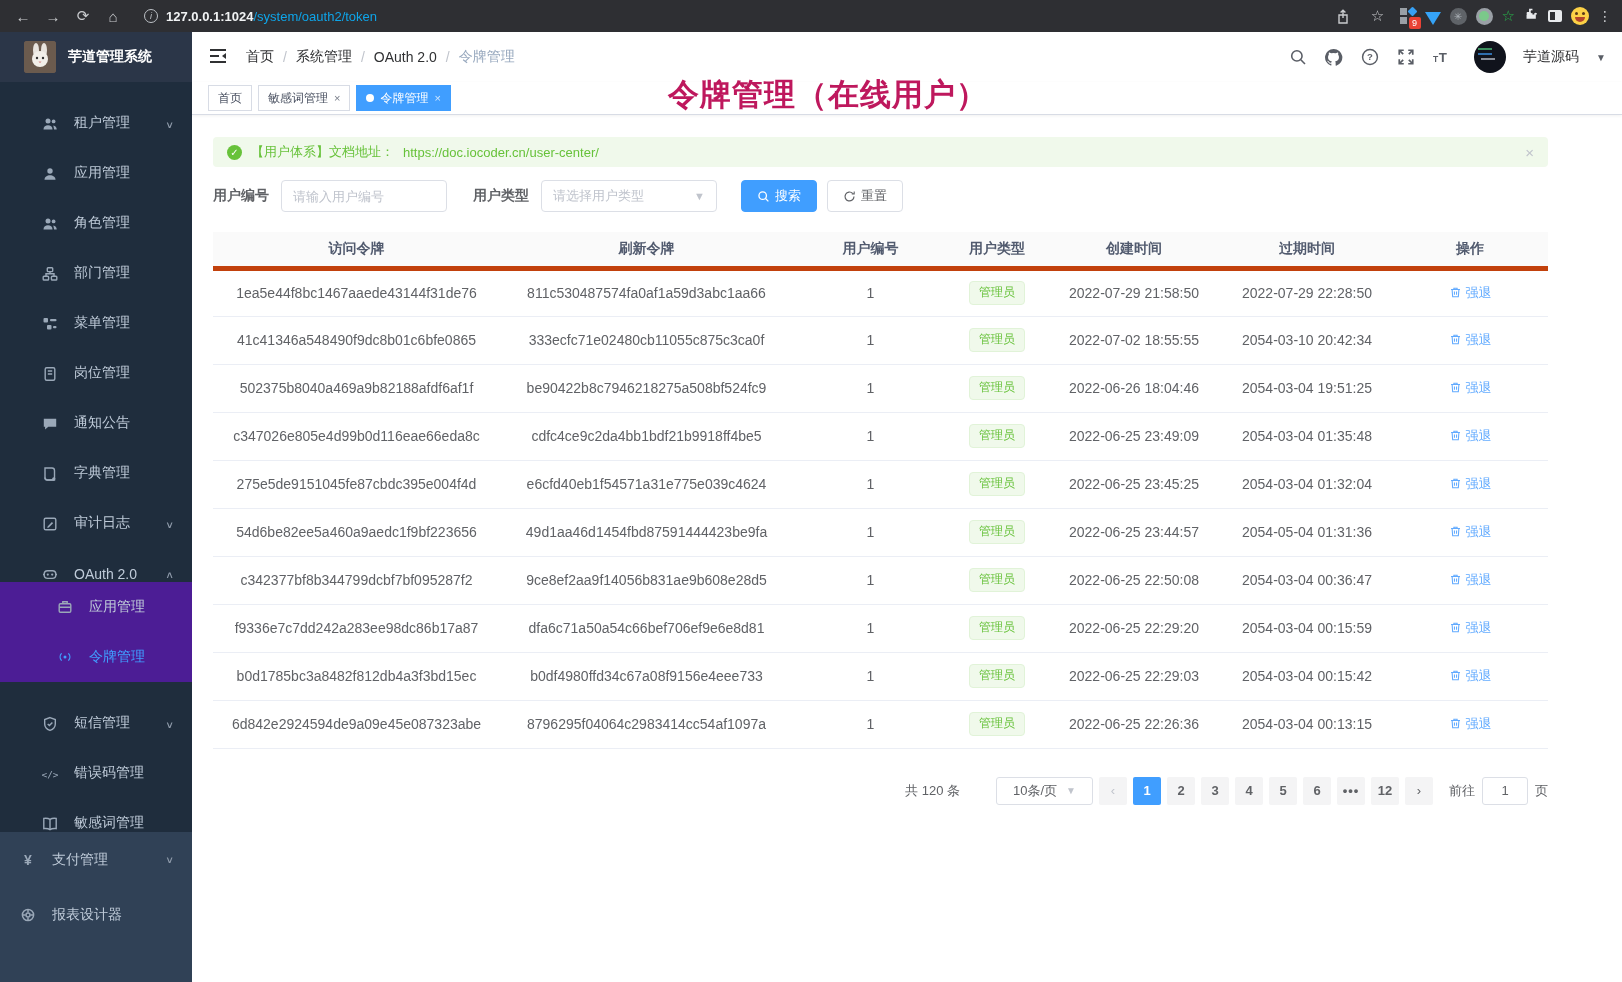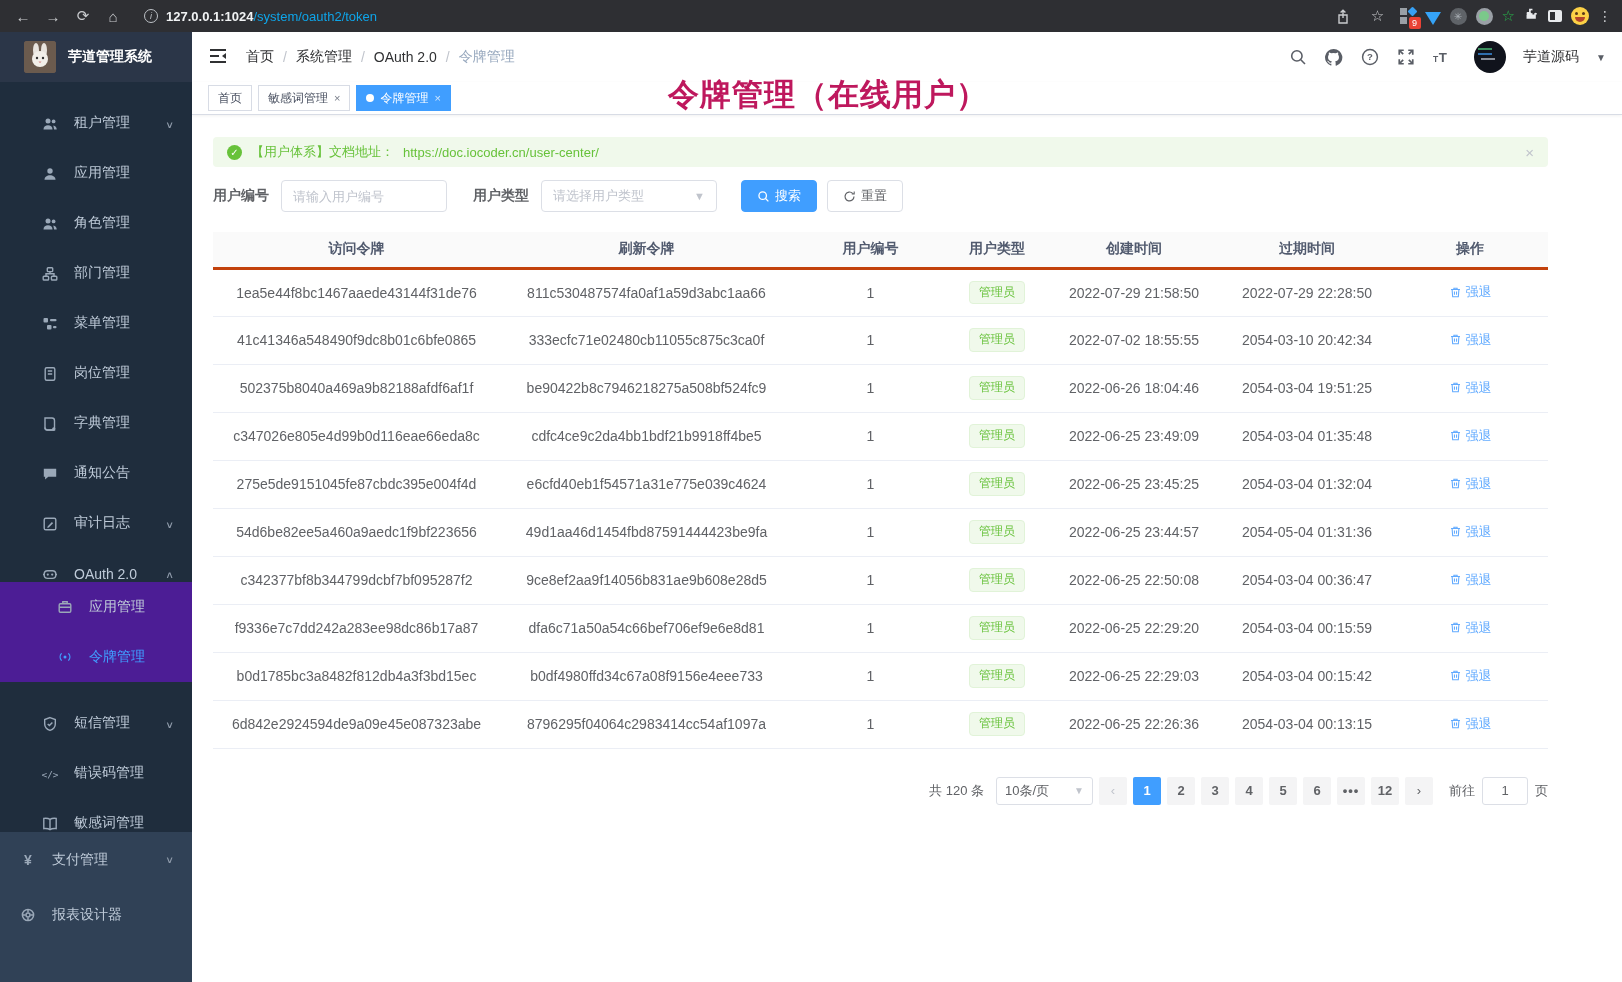--- a/index.html
+++ b/index.html
@@ -110,31 +110,31 @@
   .f-select .sel-caret { margin-left:auto; color:#c0c4cc; font-size:11px; }
   .btn { height:32px; border-radius:4px; font-size:13px; display:inline-flex; align-items:center;
     gap:5px; padding:0 15px; cursor:pointer; border:1px solid #dcdfe6; background:#fff; color:#606266; font-family:inherit; }
   .btn.primary { background:#409eff; border-color:#409eff; color:#fff; margin-left:14px; }
   .btn .b-ic { font-size:13px; display:flex; }
 
   table { border-collapse:collapse; table-layout:fixed; width:1335px; margin-top:20px;
     font-size:14px; color:#606266; }
   thead th { background:#fafafa; height:36px; font-weight:700; color:#515a6e; font-size:14px; }
   tbody td { height:48px; text-align:center; border-bottom:1px solid #ebeef5; background:#fff; }
-  thead th { border-bottom:3px solid #c2410c; }
+  thead th { border-bottom:5px solid #c2410c; }
   .tag-success { display:inline-block; padding:3px 9px; background:#f0f9eb; border:1px solid #e1f3d8;
     color:#67c23a; border-radius:4px; font-size:12px; line-height:1.3; }
   .link-danger { color:#61aaff; font-size:13px; display:inline-flex; align-items:center; gap:4px; cursor:pointer; }
   .link-danger svg { width:13px; height:13px; }
 
   .pager { width:1335px; display:flex; align-items:center; justify-content:flex-end;
     margin-top:28px; gap:6px; font-size:13px; color:#606266; }
   .total-text { margin-right:6px; }
   .size-select { width:97px; height:28px; border:1px solid #dcdfe6; border-radius:3px;
-    display:flex; align-items:center; padding:0 8px; color:#606266; cursor:pointer; }
+    display:flex; align-items:center; padding:0 16px; color:#606266; cursor:pointer;margin-left:24px; }
   .size-select .sel-caret { margin-left:auto; color:#c0c4cc; font-size:10px; }
   .pg-btn { min-width:28px; height:28px; background:#f4f4f5; border-radius:2px; display:flex;
     align-items:center; justify-content:center; font-weight:700; color:#606266; cursor:pointer; padding:0 4px; }
   .pg-btn.arrow { color:#c0c4cc; font-weight:400; }
   .pg-btn.arrow.next { color:#606266; }
   .pg-btn.active { background:#409eff; color:#fff; }
   .pg-btn.dots { background:#f4f4f5; letter-spacing:1px; }
   .goto { display:flex; align-items:center; gap:7px; margin-left:10px; }
   .goto-input { width:46px; height:28px; border:1px solid #dcdfe6; border-radius:3px;
     text-align:center; font-size:13px; color:#606266; font-family:inherit; }
@@ -265,36 +265,36 @@
                 <rect x="3.2" y="1.8" width="9.6" height="12.4" rx="1.5"></rect>
                 <path d="M5.8 5h4.4M5.8 8h4.4"></path>
               </g>
             </svg>
           </span>
           <span>岗位管理</span>
         </div>
         <div class="side-item lvl1">
           <span class="mi">
             <svg width="16" height="16" viewBox="0 0 16 16">
+              <path d="M1.8 2.8h12.4v8H6.3l-3.2 2.6v-2.6H1.8z" fill="currentColor"></path>
+            </svg>
+          </span>
+          <span>通知公告</span>
+        </div>
+        <div class="side-item lvl1">
+          <span class="mi">
+            <svg width="16" height="16" viewBox="0 0 16 16">
               <g fill="none" stroke="currentColor" stroke-width="1.4">
                 <path d="M3 2h7a2.5 2.5 0 0 1 2.5 2.5V14H5.5A2.5 2.5 0 0 1 3 11.5z"></path>
                 <path d="M3 11.5A2.5 2.5 0 0 0 5.5 14H12"></path>
               </g>
               <circle cx="11.8" cy="12.8" r="1.6" fill="currentColor"></circle>
             </svg>
           </span>
           <span>字典管理</span>
-        </div>
-        <div class="side-item lvl1">
-          <span class="mi">
-            <svg width="16" height="16" viewBox="0 0 16 16">
-              <path d="M1.8 2.8h12.4v8H6.3l-3.2 2.6v-2.6H1.8z" fill="currentColor"></path>
-            </svg>
-          </span>
-          <span>通知公告</span>
         </div>
         <div class="side-item lvl1">
           <span class="mi">
             <svg width="16" height="16" viewBox="0 0 16 16">
               <g fill="none" stroke="currentColor" stroke-width="1.4">
                 <rect x="2.2" y="2.2" width="11.6" height="11.6" rx="1.6"></rect>
               </g>
               <path d="M5.6 10.4l4.3-4.3 1.2 1.2-4.3 4.3-1.5.3z" fill="currentColor"></path>
             </svg>
           </span>

